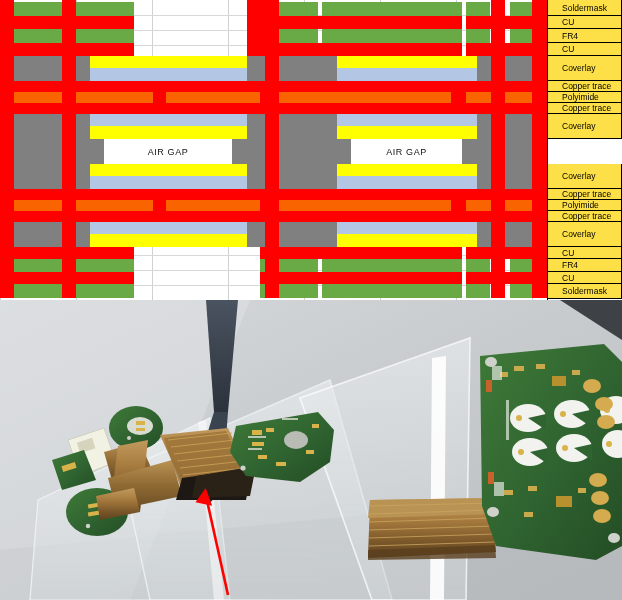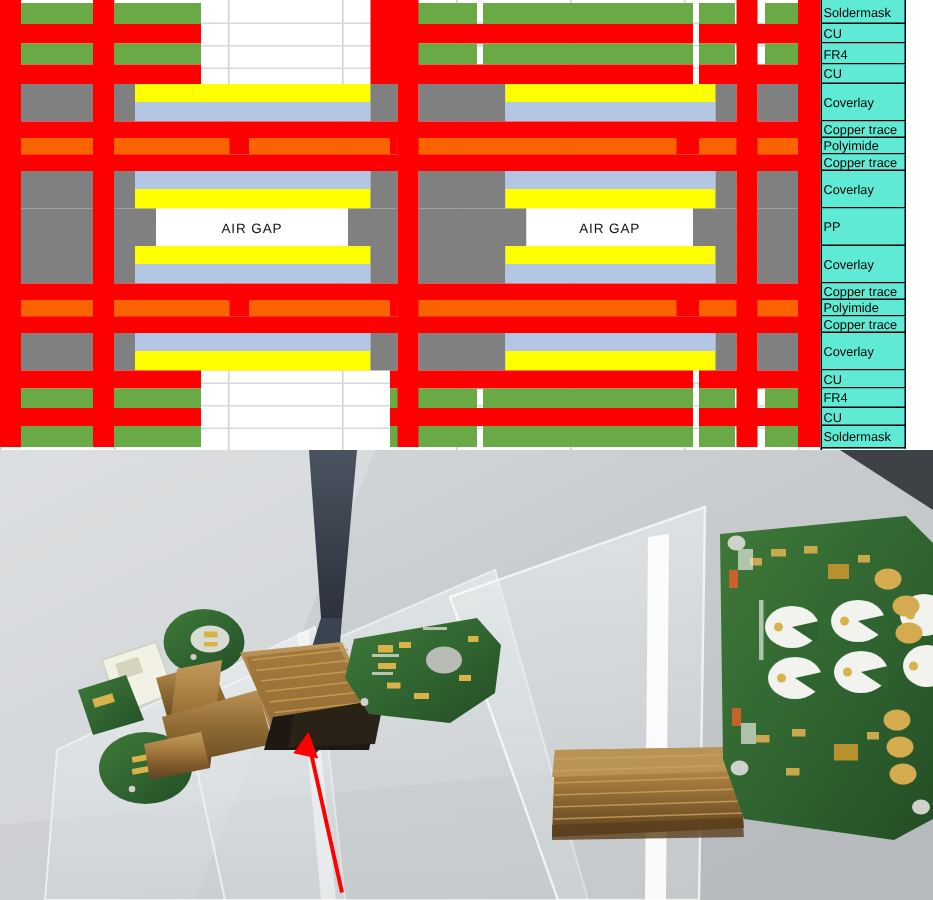--- a/index.html
+++ b/index.html
@@ -22,24 +22,24 @@
   
   .vcol{position:absolute;background:#ff0000;}
 
   .airgap{position:absolute;background:#ffffff;display:flex;align-items:center;
           justify-content:center;font-size:9px;color:#111;letter-spacing:.6px;
           font-family:"Liberation Sans",sans-serif;}
 
   
   #labels{position:absolute;right:0;top:0;width:74px;height:300px;
           border-left:1px solid #000;background:#fff;}
-  .lab{position:absolute;left:0;width:56px;box-sizing:border-box;
+  .lab{position:absolute;left:0;width:74px;box-sizing:border-box;
        border-bottom:1px solid #000;border-right:1px solid #000;
        font-size:8.5px;color:#000;display:flex;align-items:center;
-       padding-left:1px;background:#5eead4;white-space:nowrap;overflow:hidden;}
+       padding-left:14px;background:#fde047;white-space:nowrap;overflow:hidden;}
 
   
   #photo{position:relative;width:622px;height:300px;overflow:hidden;
          background:#cfd2d4;}
   #photo svg{display:block;width:622px;height:300px;}
 </style>
 </head>
 <body>
 
 <div id="diagram">
@@ -242,21 +242,20 @@
   <div id="labels">
     <div class="lab" style="top:0px;height:16px;">Soldermask</div>
     <div class="lab" style="top:16px;height:13px;">CU</div>
     <div class="lab" style="top:29px;height:14px;">FR4</div>
     <div class="lab" style="top:43px;height:13px;">CU</div>
     <div class="lab" style="top:56px;height:25px;">Coverlay</div>
     <div class="lab" style="top:81px;height:11px;">Copper trace</div>
     <div class="lab" style="top:92px;height:11px;">Polyimide</div>
     <div class="lab" style="top:103px;height:11px;">Copper trace</div>
     <div class="lab" style="top:114px;height:25px;">Coverlay</div>
-    <div class="lab" style="top:139px;height:25px;">PP</div>
     <div class="lab" style="top:164px;height:25px;">Coverlay</div>
     <div class="lab" style="top:189px;height:11px;">Copper trace</div>
     <div class="lab" style="top:200px;height:11px;">Polyimide</div>
     <div class="lab" style="top:211px;height:11px;">Copper trace</div>
     <div class="lab" style="top:222px;height:25px;">Coverlay</div>
     <div class="lab" style="top:247px;height:12px;">CU</div>
     <div class="lab" style="top:259px;height:13px;">FR4</div>
     <div class="lab" style="top:272px;height:12px;">CU</div>
     <div class="lab" style="top:284px;height:15px;">Soldermask</div>
   </div>

